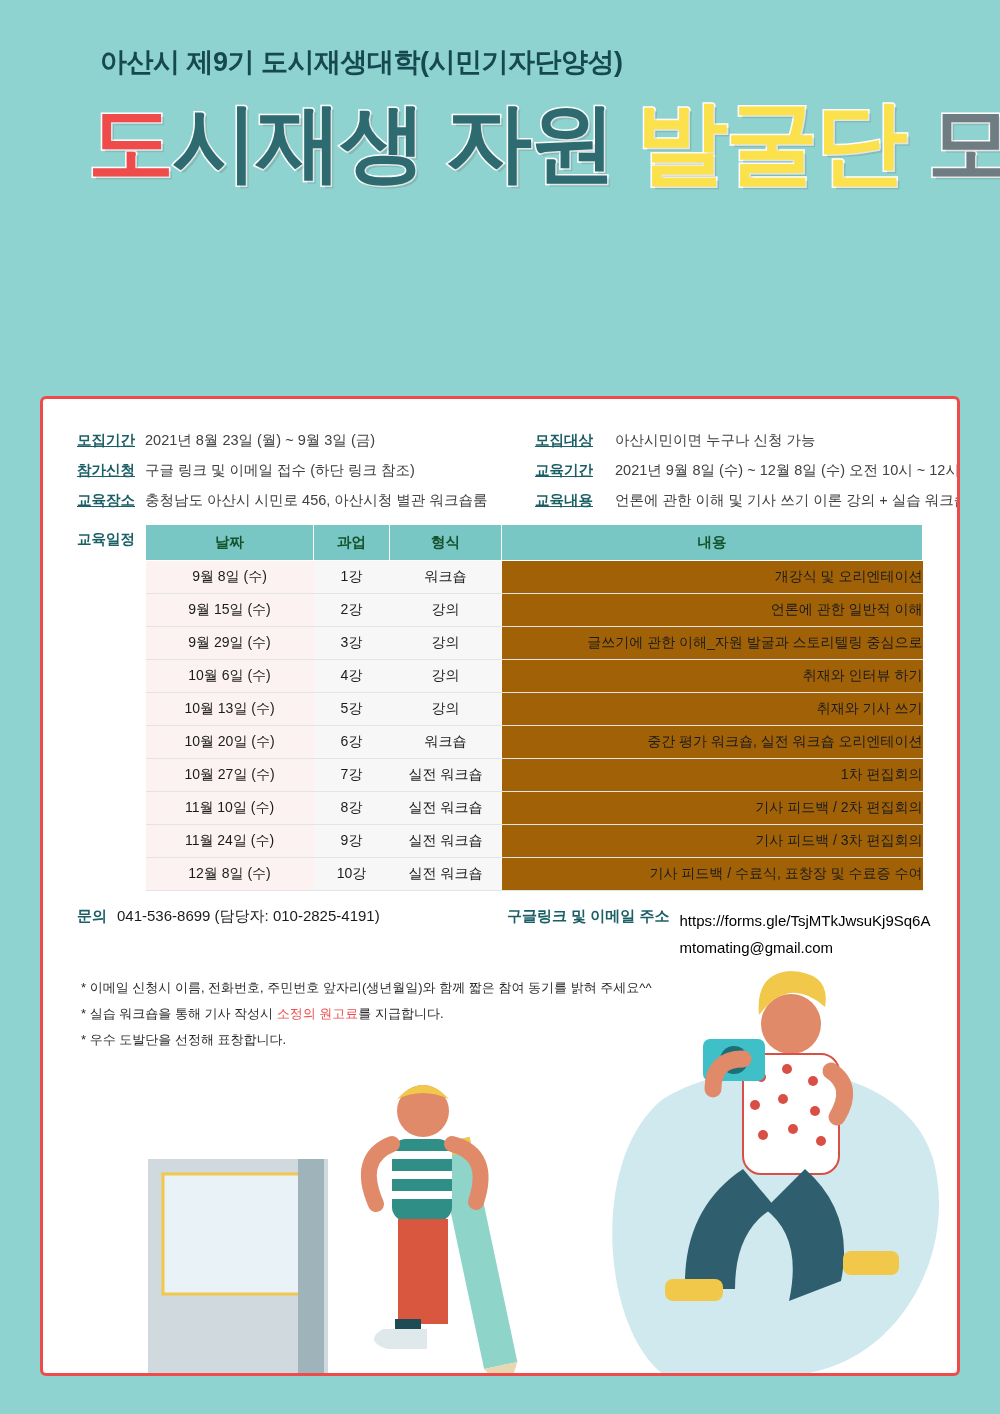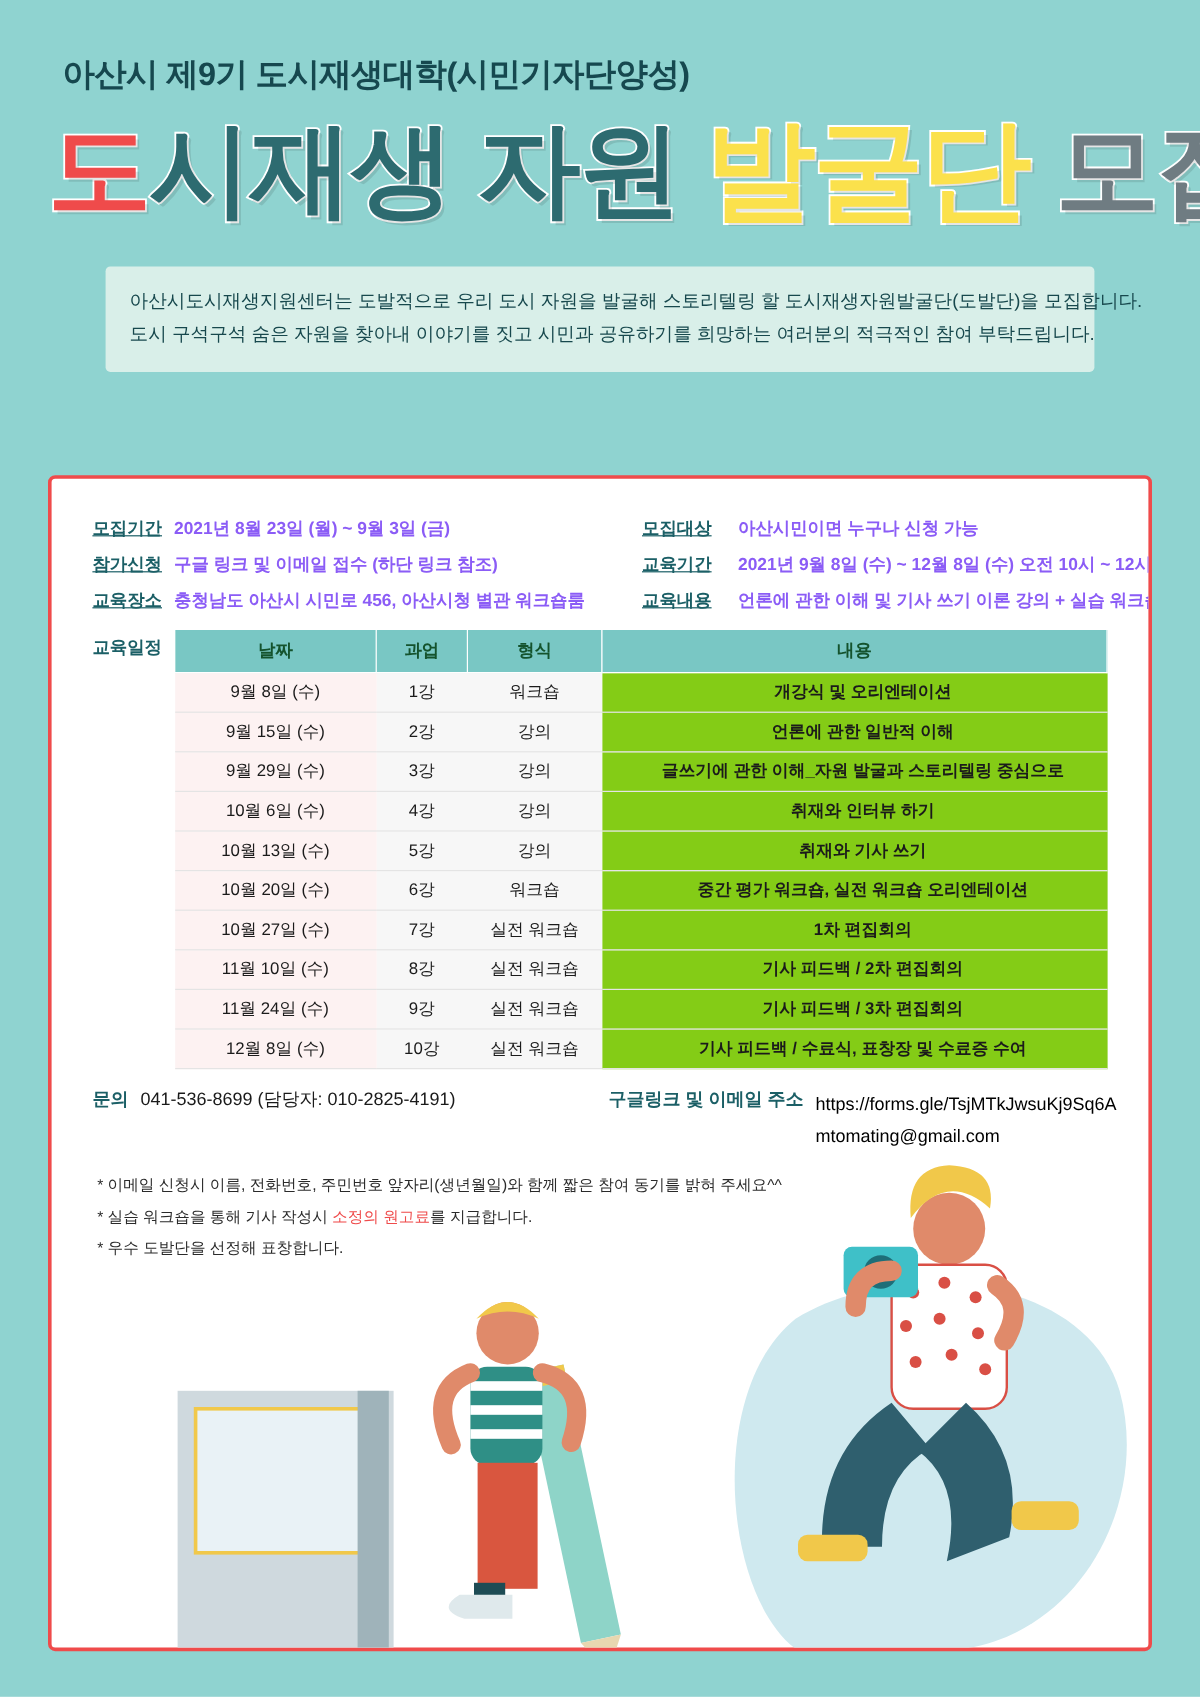--- a/index.html
+++ b/index.html
@@ -10,20 +10,21 @@
   body {
     width: 1000px; height: 1414px;
     background: #8fd3d0;
     position: relative;
     overflow: hidden;
   }
 
   
   .header {
     padding: 44px 40px 12px 40px;
+    margin-left: 48px;
   }
   .kicker {
     font-size: 27px;
     font-weight: bold;
     color: #16484f;
     letter-spacing: -0.5px;
     margin-left: 12px;
   }
   .bigtitle {
     margin-top: 16px;
@@ -96,21 +97,21 @@
     row-gap: 11px;
     font-size: 14.5px;
     color: #222;
   }
   .lbl {
     font-weight: bold;
     color: #1b5f66;
     white-space: nowrap;
     text-decoration: underline;
   }
-  .val { color: #8b5cf6; white-space: nowrap; font-weight: bold; }
+  .val { color: #404040; white-space: nowrap; }
 
   
   .sched-row {
     display: flex;
     padding: 14px 34px 0 34px;
   }
   .sched-label {
     font-weight: bold;
     color: #1b5f66;
     font-size: 14.5px;
@@ -134,24 +135,23 @@
   tbody td {
     padding: 7px 0;
     border-bottom: 1px solid #e4e4e4;
     text-align: center;
     color: #1b1b1b;
   }
   tbody tr td:nth-child(1) { background: #fdf2f2; width: 168px; }
   tbody tr td:nth-child(2) { background: #f7f7f7; width: 76px; }
   tbody tr td:nth-child(3) { background: #f7f7f7; width: 112px; }
   tbody tr td:nth-child(4) {
-    text-align: center;
+    text-align: right;
     padding-left: 14px;
-    background: #84cc16;
-    font-weight: bold;
+    background: #a16207;
   }
   thead th:nth-child(1) { width: 168px; }
   thead th:nth-child(2) { width: 76px; }
   thead th:nth-child(3) { width: 112px; }
 
   
   .contact {
     display: flex;
     padding: 16px 17px 0 34px;
     font-size: 15px;
@@ -177,24 +177,20 @@
   
   .illus { position: absolute; left: 0; top: 0; width: 920px; height: 980px; pointer-events: none; }
 </style>
 </head>
 <body>
 
 <div class="header">
   <div class="kicker">아산시 제9기 도시재생대학(시민기자단양성)</div>
   <div class="bigtitle">
     <span class="t-red">도</span><span class="t-teal">시재생 자원 </span><span class="t-yellow">발굴단</span><span class="t-gray"> 모집</span>
-  </div>
-  <div class="lede">
-    <div>아산시도시재생지원센터는 도발적으로 우리 도시 자원을 발굴해 스토리텔링 할 도시재생자원발굴단(도발단)을 모집합니다.</div>
-    <div>도시 구석구석 숨은 자원을 찾아내 이야기를 짓고 시민과 공유하기를 희망하는 여러분의 적극적인 참여 부탁드립니다.</div>
   </div>
 </div>
 
 <div class="card">
 
   <svg class="illus" viewBox="0 0 920 980" aria-hidden="true">
     <path d="M620 700 C700 650 860 660 890 760 C915 850 860 960 760 975 L620 975 C560 930 545 760 620 700 Z" fill="#cfe9ef"></path>
 
     <rect x="105" y="760" width="180" height="230" fill="#cfd9de"></rect>
     <rect x="120" y="775" width="150" height="120" fill="#e9f2f6" stroke="#f1c84a" stroke-width="3"></rect>

